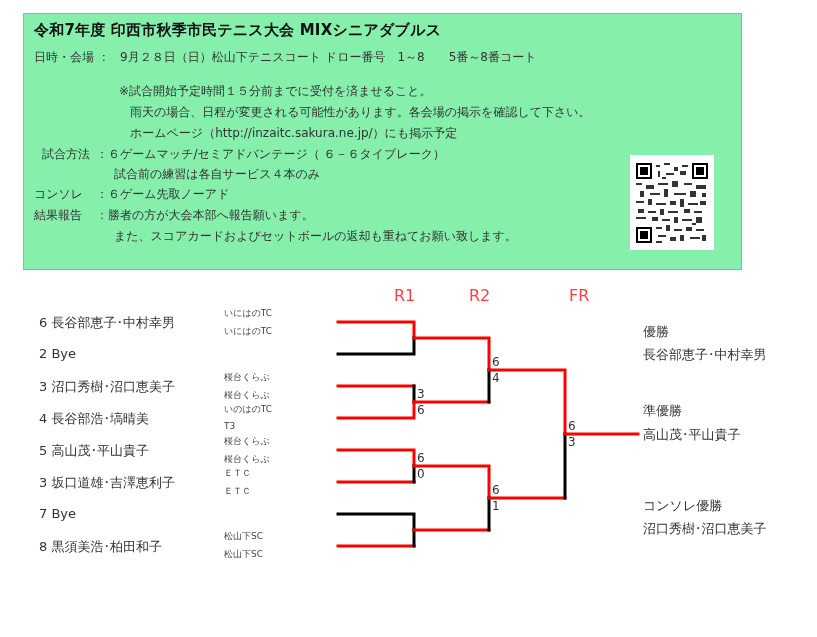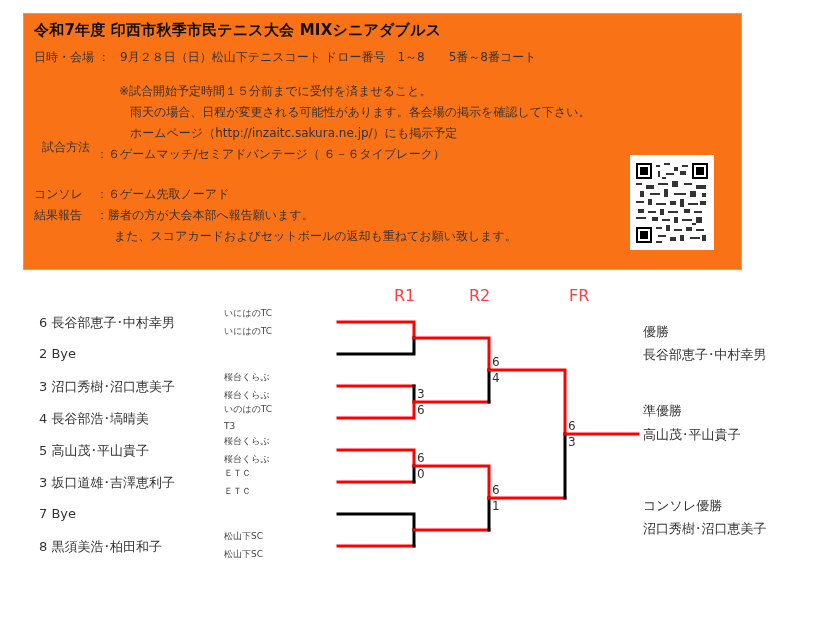--- a/index.html
+++ b/index.html
@@ -1,19 +1,19 @@
 <!DOCTYPE html>
 <html><head>
 <meta charset="utf-8">
 <style>
   html, body { margin:0; padding:0; background:#ffffff; }
   body { width:817px; height:637px; position:relative; overflow:hidden;
          font-family:"DejaVu Sans","Liberation Sans",sans-serif; color:#333; }
   .infobox { position:absolute; left:23px; top:13px; width:719px; height:257px;
-             background:#f97316; border:1px solid #a9a9a9; box-sizing:border-box; }
+             background:#86efac; border:1px solid #a9a9a9; box-sizing:border-box; }
   .title { position:absolute; left:10px; top:7px; font-size:15px; font-weight:bold; color:#111; letter-spacing:0.2px; white-space:nowrap; }
   .line { position:absolute; font-size:12px; color:#333; white-space:nowrap; }
   .qr { position:absolute; left:606px; top:141px; width:84px; height:95px; background:#fff; }
   .qr svg { position:absolute; left:6px; top:8px; }
   .player { position:absolute; left:39px; font-size:13px; color:#333; white-space:nowrap; }
   .club { position:absolute; left:224px; font-size:9px; color:#444; white-space:nowrap; }
   .round { position:absolute; top:286px; font-size:16px; color:#ff4040; }
   .score { position:absolute; font-size:12px; color:#333; line-height:12px; }
   .result-label { position:absolute; left:643px; font-size:13px; color:#333; white-space:nowrap; }
   svg.bracket { position:absolute; left:0; top:0; }
@@ -23,22 +23,23 @@
 
 <div class="infobox">
   <div class="title">令和7年度 印西市秋季市民テニス大会 MIXシニアダブルス</div>
   <div class="line" style="left:10px; top:35px;">日時・会場 ：</div>
   <div class="line" style="left:96px; top:35px;">9月２８日（日）松山下テニスコート ドロー番号　1～8　　5番～8番コート</div>
 
   <div class="line" style="left:95px; top:69px;">※試合開始予定時間１５分前までに受付を済ませること。</div>
   <div class="line" style="left:106px; top:90px;font-family:Liberation Serif, serif;">雨天の場合、日程が変更される可能性があります。各会場の掲示を確認して下さい。</div>
   <div class="line" style="left:106px; top:111px;">ホームページ（http://inzaitc.sakura.ne.jp/）にも掲示予定</div>
 
-  <div class="line" style="left:10px; top:125px;padding-left:8px;">試合方法</div>
+  <div class="line" style="left:10px; top:132px;padding-left:8px;">試合方法</div>
   <div class="line" style="left:72px; top:132px;">：６ゲームマッチ/セミアドバンテージ（ ６－６タイブレーク）</div>
+  <div class="line" style="left:90px; top:152px;">試合前の練習は各自サービス４本のみ</div>
 
   <div class="line" style="left:10px; top:172px;">コンソレ</div>
   <div class="line" style="left:72px; top:172px;">：６ゲーム先取ノーアド</div>
 
   <div class="line" style="left:10px; top:193px;">結果報告</div>
   <div class="line" style="left:90px; top:214px;">また、スコアカードおよびセットボールの返却も重ねてお願い致します。</div>
   <div class="line" style="left:72px; top:193px;">：勝者の方が大会本部へ報告願います。</div>
 
   <div class="qr">
     <svg width="72" height="80" viewBox="0 0 36 40" shape-rendering="crispEdges">

